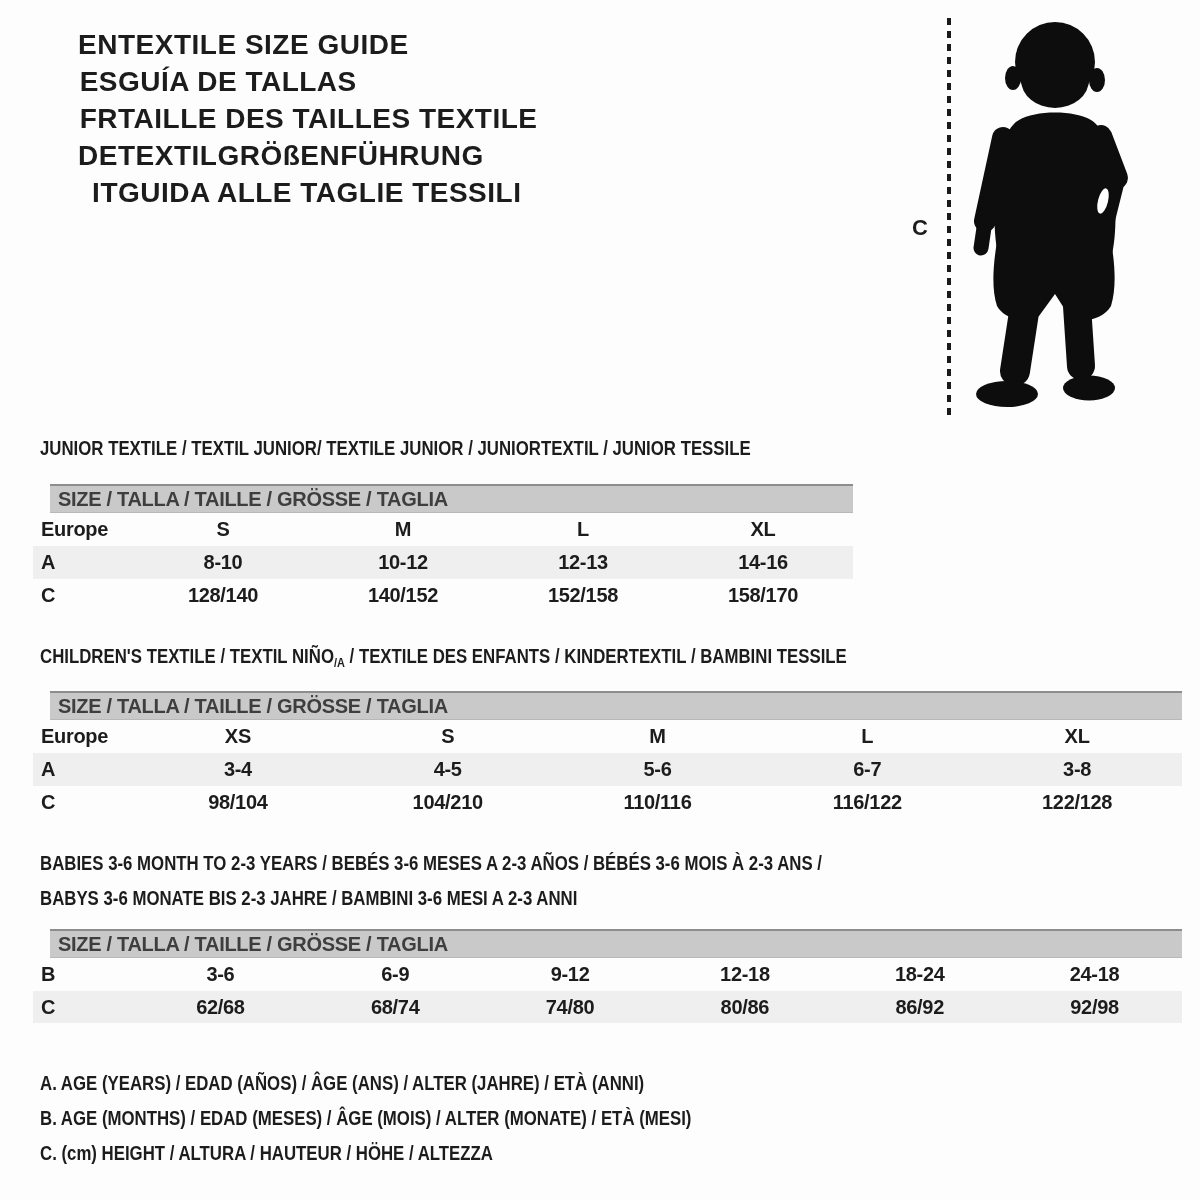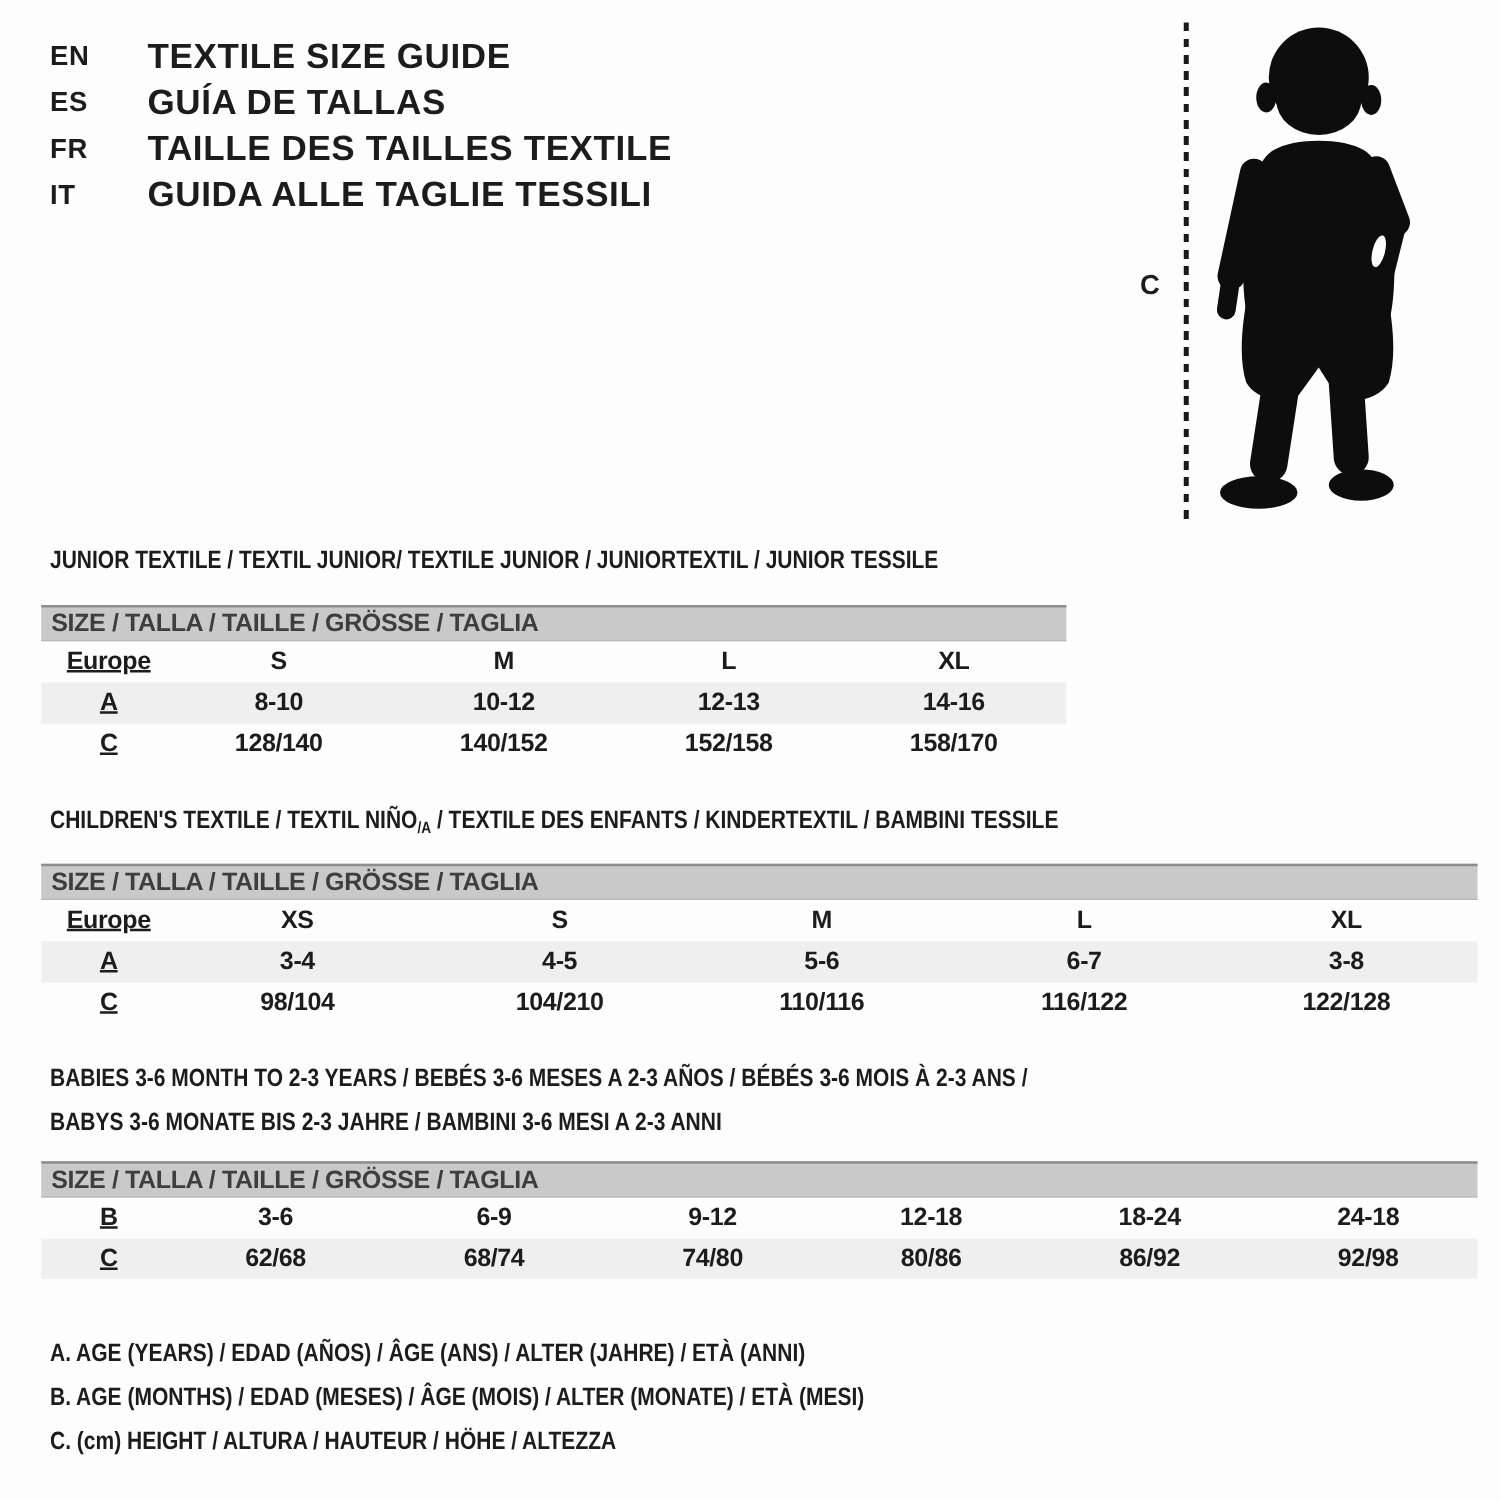--- a/index.html
+++ b/index.html
@@ -8,21 +8,21 @@
     background:#fdfdfd;
     font-family:"Liberation Sans", sans-serif;
     color:#1c1c1c;
     -webkit-font-smoothing:antialiased;
   }
   .abs{position:absolute;}
 
   
   .lang-list{left:40px;top:26px;}
   .lang-row{display:flex;height:37px;align-items:center;}
-  .lang-code{width:78px;font-weight:700;font-size:22px;letter-spacing:.5px;}
+  .lang-code{width:78px;font-weight:700;font-size:28px;letter-spacing:.5px;text-align:right;}
   .lang-label{font-weight:700;font-size:28px;letter-spacing:.5px;white-space:nowrap;}
 
   
   .c-label{left:912px;top:215px;font-weight:700;font-size:22px;}
   .dash-line{
     left:947px;top:18px;width:4px;height:398px;
     background:repeating-linear-gradient(to bottom,#1a1a1a 0 7px,transparent 7px 13px);
   }
   .silhouette{left:963px;top:16px;}
 
@@ -34,25 +34,25 @@
   }
 
   
   .size-table{left:33px;}
   .bar-header{
     background:#c9c9c9;
     border-top:2px solid #8d8d8d;
     border-bottom:1px solid #b8b8b8;
     height:26px;display:flex;align-items:center;
     padding-left:8px;
-    font-weight:700;font-size:20px;color:#3e3e3e;letter-spacing:-.3px;
+    font-weight:700;font-size:20px;color:#3e3e3e;letter-spacing:-.3px;margin-left:17px;
   }
   .t-row{display:flex;align-items:center;height:33px;font-weight:700;font-size:20px;letter-spacing:-.3px;}
   .t-row.alt{background:#efefef;}
-  .t-lbl{width:100px;padding-left:8px;box-sizing:border-box;text-align:center;text-decoration:underline;}
+  .t-lbl{width:100px;padding-left:8px;box-sizing:border-box;text-align:left;}
   .t-cell{flex:1;text-align:center;}
 
   .sub-sm{font-size:13px;position:relative;top:4px;}
 
   
   .legend-line{
     font-weight:700;font-size:20px;white-space:nowrap;
     transform:scaleX(.84);transform-origin:left top;line-height:24px;
   }
 </style>
@@ -66,20 +66,24 @@
       <span class="lang-code">EN</span>
       <span class="lang-label">TEXTILE SIZE GUIDE</span>
     </div>
     <div class="lang-row">
       <span class="lang-code">ES</span>
       <span class="lang-label">GUÍA DE TALLAS</span>
     </div>
     <div class="lang-row">
       <span class="lang-code">FR</span>
       <span class="lang-label">TAILLE DES TAILLES TEXTILE</span>
+    </div>
+    <div class="lang-row">
+      <span class="lang-code">DE</span>
+      <span class="lang-label">TEXTILGRÖßENFÜHRUNG</span>
     </div>
     <div class="lang-row">
       <span class="lang-code">IT</span>
       <span class="lang-label">GUIDA ALLE TAGLIE TESSILI</span>
     </div>
   </div>
 
   <span class="abs c-label">C</span>
   <div class="abs dash-line"></div>
   <svg class="abs silhouette" width="176" height="402" viewBox="0 0 176 402">

